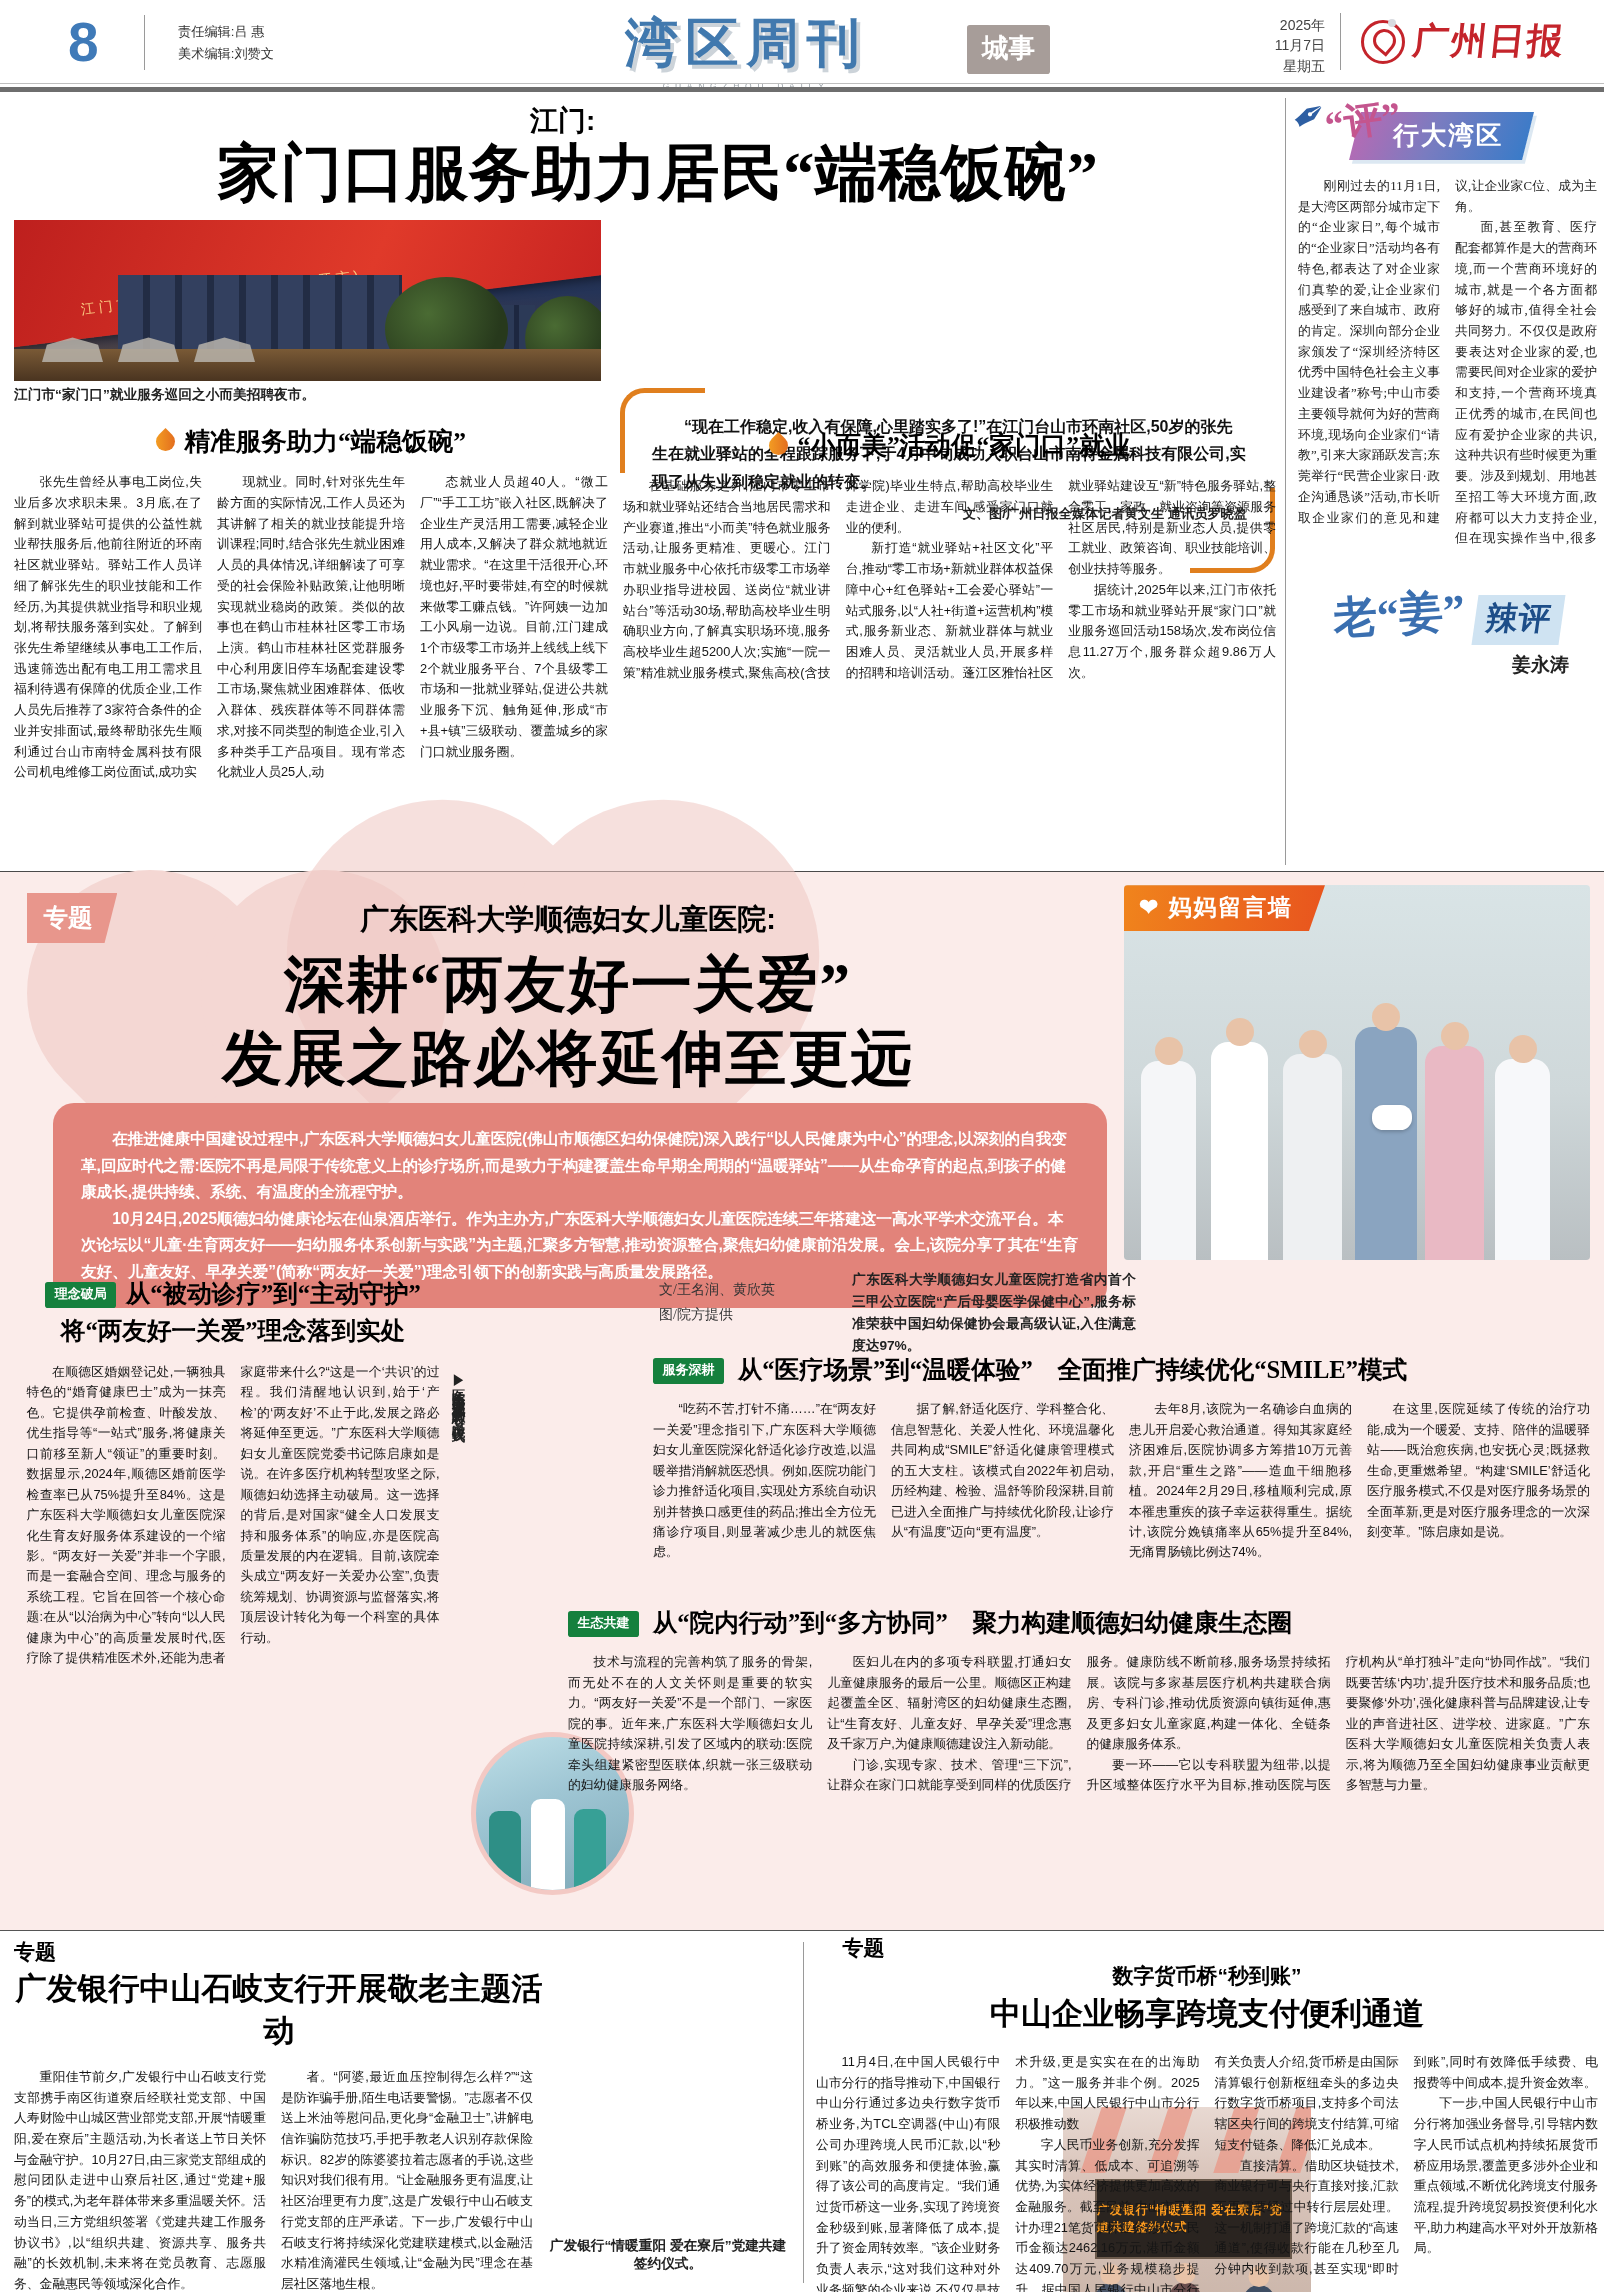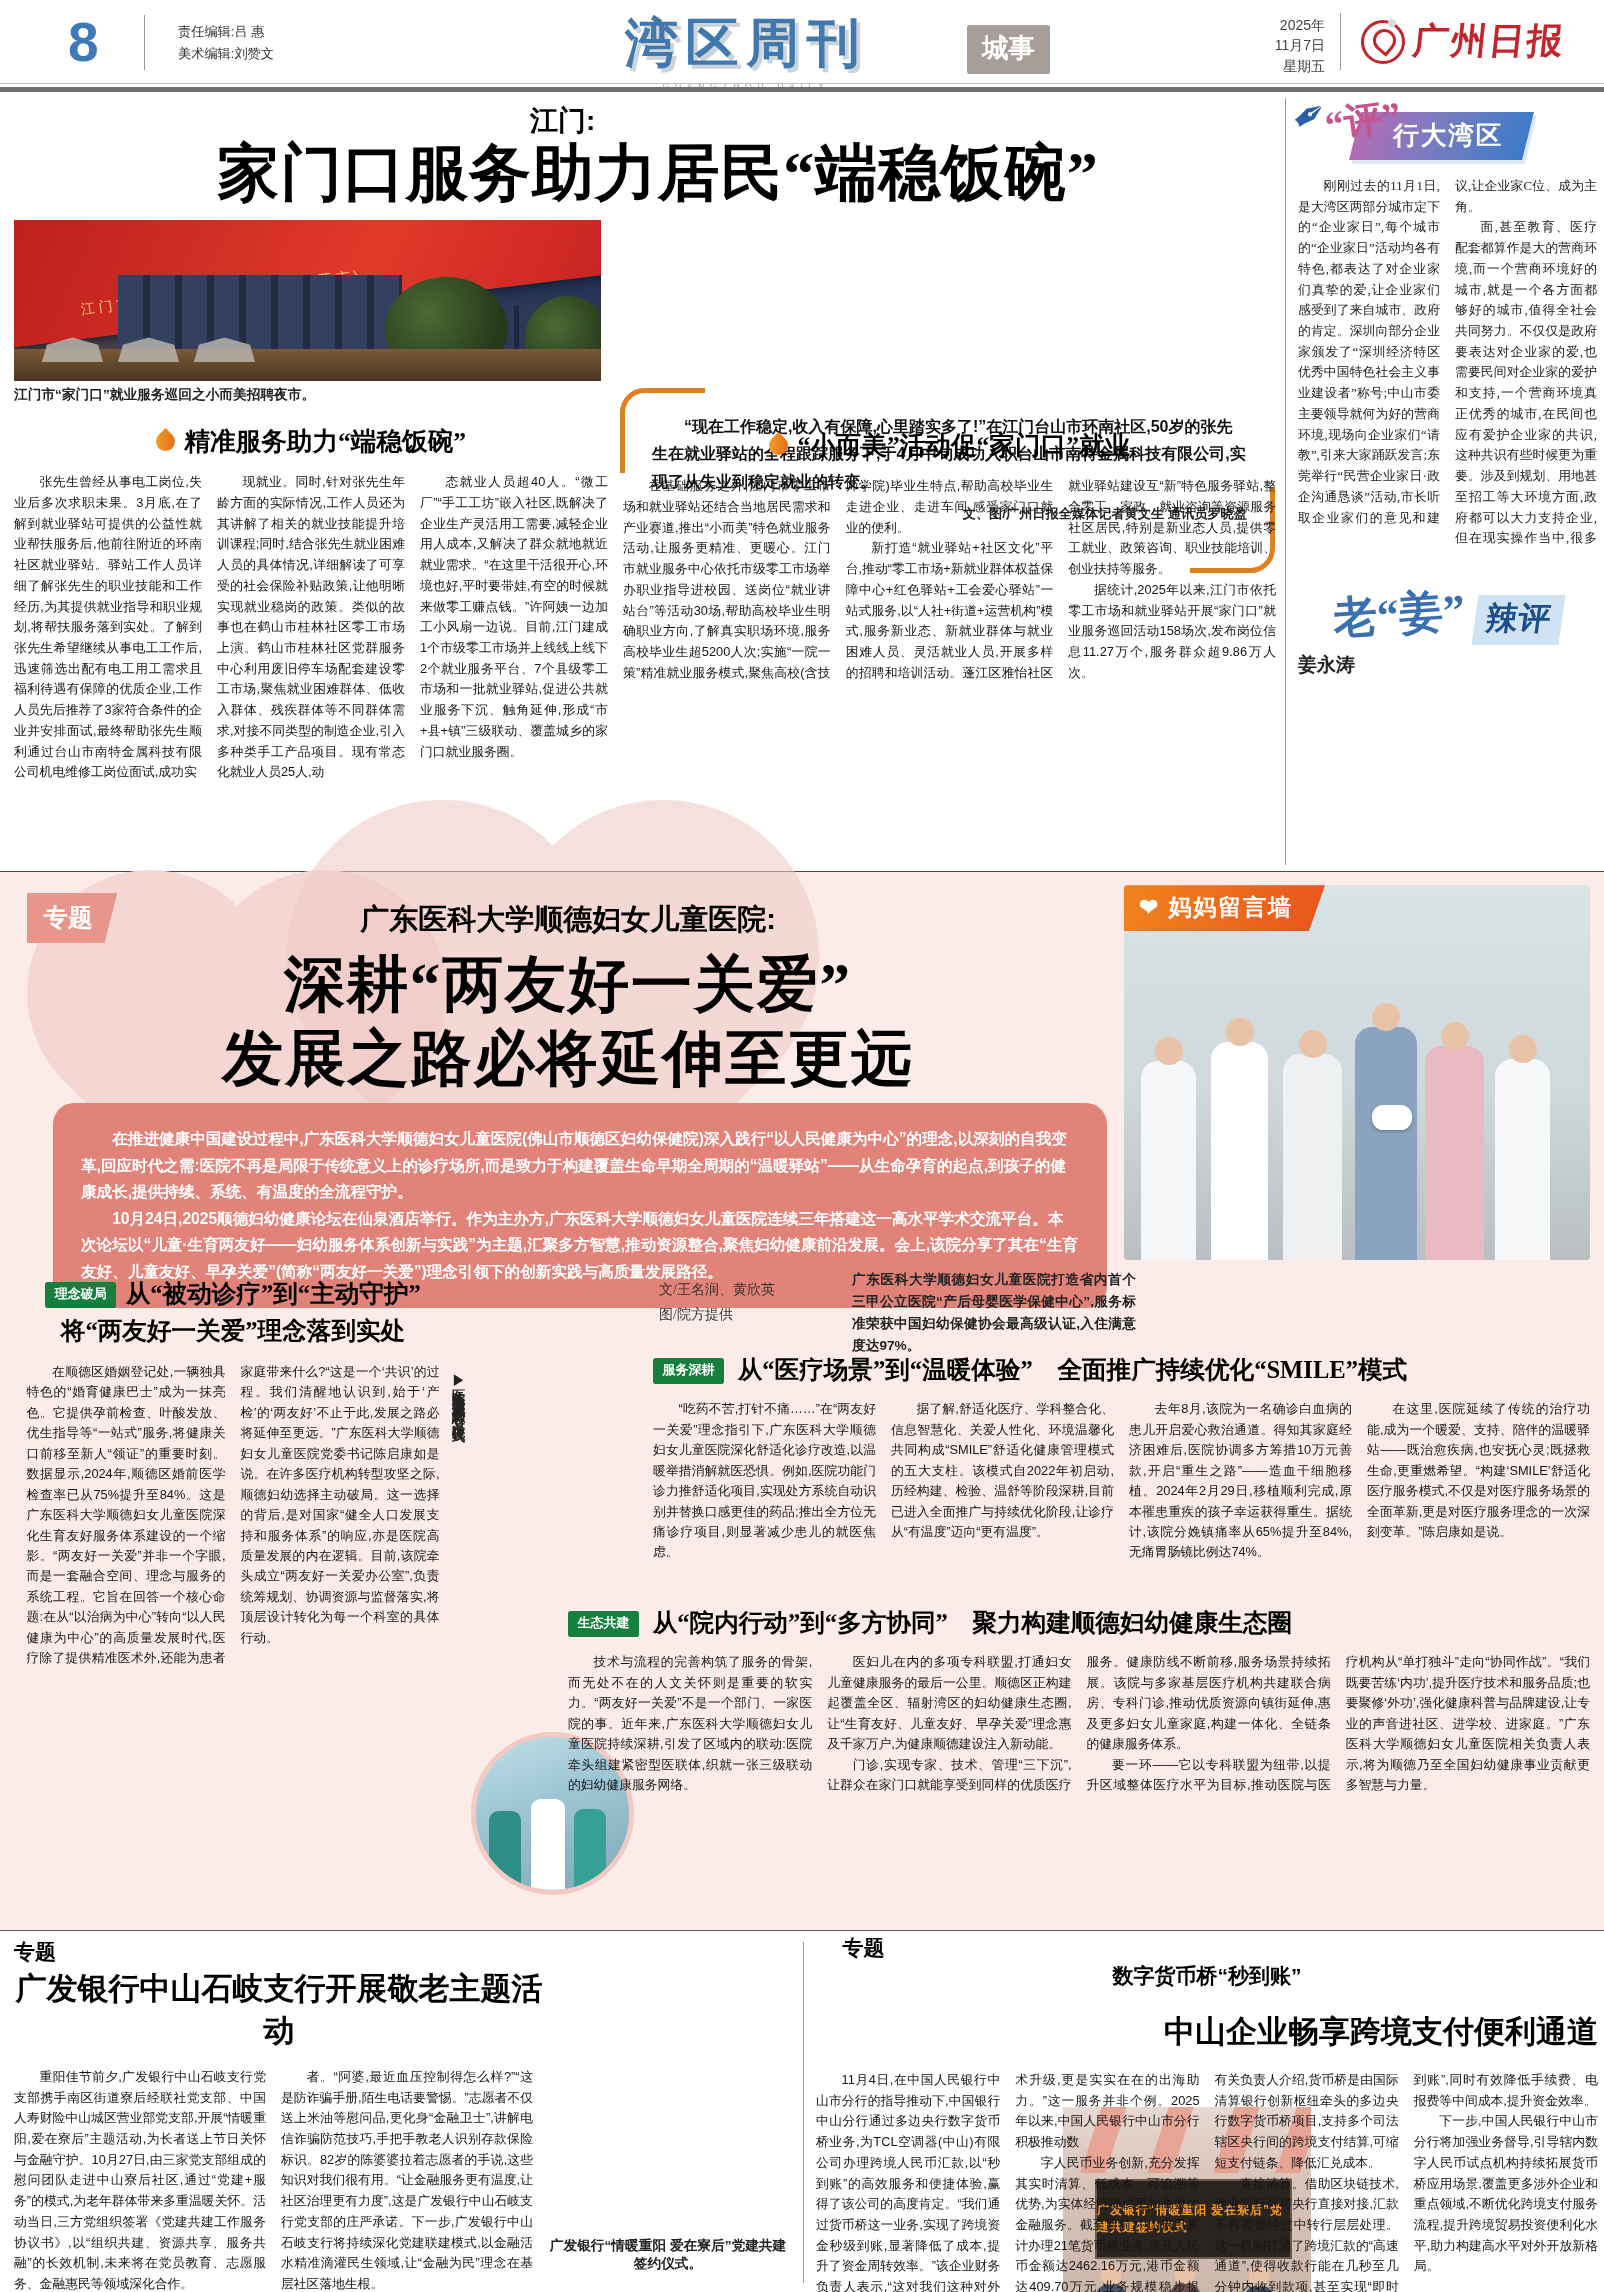--- a/index.html
+++ b/index.html
@@ -224,21 +224,21 @@
       <div class="op-quote">“评”</div>
       <div class="op-ribbon"><span>行大湾区</span></div>
     </div>
     <div class="op-body jc" style="margin-top:19px;height:386px;">
       <p>刚刚过去的11月1日,是大湾区两部分城市定下的“企业家日”,每个城市的“企业家日”活动均各有特色,都表达了对企业家们真挚的爱,让企业家们感受到了来自城市、政府的肯定。深圳向部分企业家颁发了“深圳经济特区优秀中国特色社会主义事业建设者”称号;中山市委主要领导就何为好的营商环境,现场向企业家们“请教”,引来大家踊跃发言;东莞举行“民营企业家日·政企沟通恳谈”活动,市长听取企业家们的意见和建议,让企业家C位、成为主角。</p>
       <p>面,甚至教育、医疗配套都算作是大的营商环境,而一个营商环境好的城市,就是一个各方面都够好的城市,值得全社会共同努力。不仅仅是政府要表达对企业家的爱,也需要民间对企业家的爱护和支持,一个营商环境真正优秀的城市,在民间也应有爱护企业家的共识,这种共识有些时候更为重要。涉及到规划、用地甚至招工等大环境方面,政府都可以大力支持企业,但在现实操作当中,很多边边角角的小事情,也会影响到企业的发展。当全社会都重视营商环境,全民一起打造优秀的营商环境,让“全民撑企”成为社会共识,才会成就一个营商环境优秀的城市。(姜永涛)</p>
     </div>
     <div style="margin-top:23px;text-align:center;">
       <span class="laojiang">老“姜”</span>
       <span class="laping">辣评</span>
-      <div class="op-author" style="text-align:left;margin-top:7.6px;padding-right:28px;">姜永涛</div>
+      <div class="op-author" style="text-align:right;margin-top:7.6px;padding-right:28px;">姜永涛</div>
     </div>
   </div>
 
   <div id="special" class="abs" style="left:0;top:871px;width:1604px;height:1060px;">
     <div class="heart" style="left:114px;top:85px;width:246px;height:246px;background:#f4d7d3;"></div>
     <div class="heart" style="left:397px;top:38px;width:312px;height:312px;background:#efc8c3;opacity:.55;"></div>
     <div class="sp-label" style="left:26.5px;top:21px;">专题</div>
 
     <div class="abs" style="left:57px;top:28px;width:1022px;">
       <div class="sp-kicker">广东医科大学顺德妇女儿童医院:</div>
@@ -351,21 +351,21 @@
           <div class="fig-head" style="width:21px;height:21px;top:-19px;"></div>
         </div>
 
     </div>
     <div class="abs photo-caption" style="left:530px;top:299px;width:248px;text-align:center;">广发银行“情暖重阳 爱在寮后”党建共建签约仪式。</div>
   </div>
 
   <div class="abs" style="left:816px;top:1934px;width:782px;">
     <div class="bt-label" style="margin-left:26.5px;">专题</div>
     <div class="bt-kicker">数字货币桥“秒到账”</div>
-    <div class="bt-headline" style="margin-top:21px;text-align:right;">中山企业畅享跨境支付便利通道</div>
+    <div class="bt-headline" style="margin-top:3px;">中山企业畅享跨境支付便利通道</div>
     <div class="bodycols jc" style="margin-top:17px;column-count:4;height:254px;">
       <p class="cell">11月4日,在中国人民银行中山市分行的指导推动下,中国银行中山分行通过多边央行数字货币桥业务,为TCL空调器(中山)有限公司办理跨境人民币汇款,以“秒到账”的高效服务和便捷体验,赢得了该公司的高度肯定。“我们通过货币桥这一业务,实现了跨境资金秒级到账,显著降低了成本,提升了资金周转效率。”该企业财务负责人表示,“这对我们这种对外业务频繁的企业来说,不仅仅是技术升级,更是实实在在的出海助力。”这一服务并非个例。2025年以来,中国人民银行中山市分行积极推动数</p>
       <p class="cell">字人民币业务创新,充分发挥其实时清算、低成本、可追溯等优势,为实体经济提供更加高效的金融服务。截至目前,中山市已累计办理21笔货币桥业务,涉及人民币金额达2462.16万元,港币金额达409.70万元,业务规模稳步提升。据中国人民银行中山市分行有关负责人介绍,货币桥是由国际清算银行创新枢纽牵头的多边央行数字货币桥项目,支持多个司法辖区央行间的跨境支付结算,可缩短支付链条、降低汇兑成本。</p>
       <p class="cell">直接清算。借助区块链技术,商业银行可与央行直接对接,汇款不再需要经过中转行层层处理。这一机制打通了跨境汇款的“高速通道”,使得收款行能在几秒至几分钟内收到款项,甚至实现“即时到账”,同时有效降低手续费、电报费等中间成本,提升资金效率。</p>
       <p class="cell">下一步,中国人民银行中山市分行将加强业务督导,引导辖内数字人民币试点机构持续拓展货币桥应用场景,覆盖更多涉外企业和重点领域,不断优化跨境支付服务流程,提升跨境贸易投资便利化水平,助力构建高水平对外开放新格局。</p>
     </div>
   </div>
 
 </div>
 

